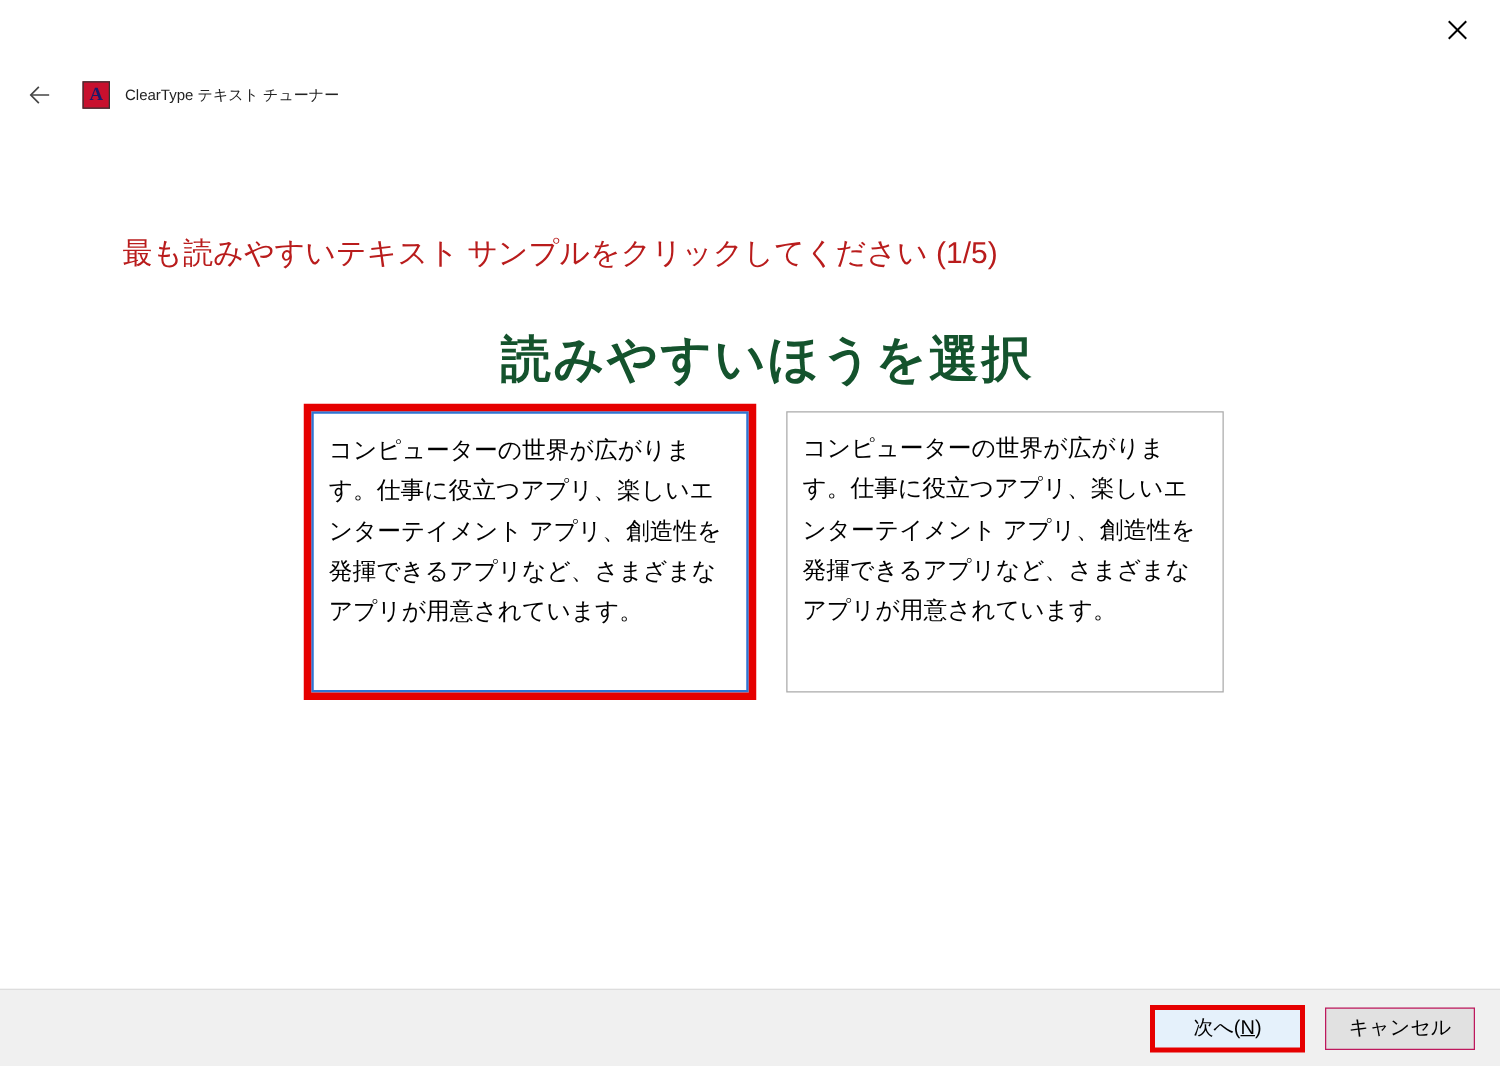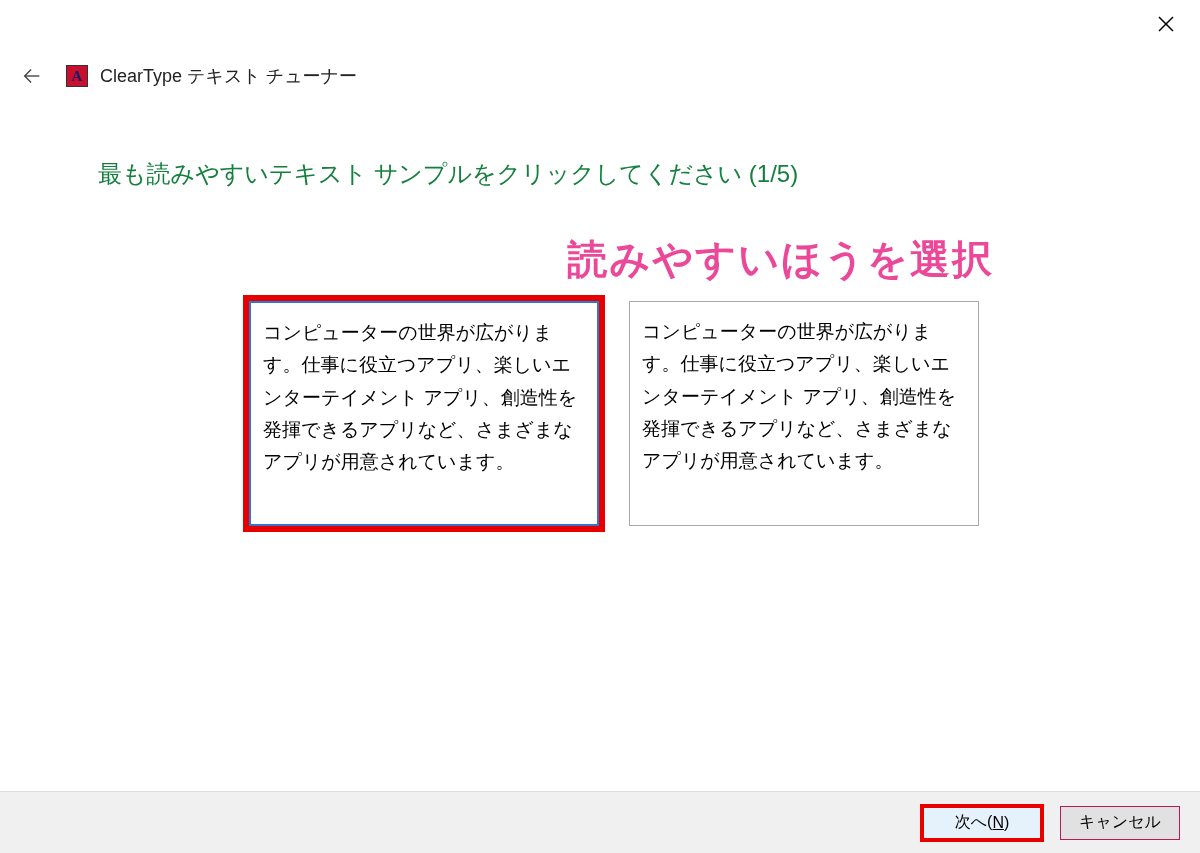--- a/index.html
+++ b/index.html
@@ -73,38 +73,38 @@
     align-items: center;
     justify-content: center;
     font-weight: bold;
     font-size: 15px;
     color: #1a1a6a;
     font-family: "Times New Roman", serif;
     line-height: 1;
     margin-left: 8px;
   }
   .app-title {
-    font-size: 18px;
+    font-size: 12px;
     color: #222;
   }
   .content {
     flex: 1;
     padding: 36px 70px 0 98px;
   }
   .instruction {
     font-size: 24px;
-    color: #15803d;
-    margin-top: 32px;
+    color: #b91c1c;
+    margin-top: 60px;
     margin-bottom: 42px;
   }
   .annotation {
     font-size: 40px;
     font-weight: bold;
-    color: #ec4899;
-    text-align: right;
+    color: #14532d;
+    text-align: center;
     margin: 40px auto 14px auto;
     width: 760px;
     letter-spacing: 2px;
   }
   .samples {
     display: flex;
     gap: 30px;
     justify-content: center;
   }
   .sample {

